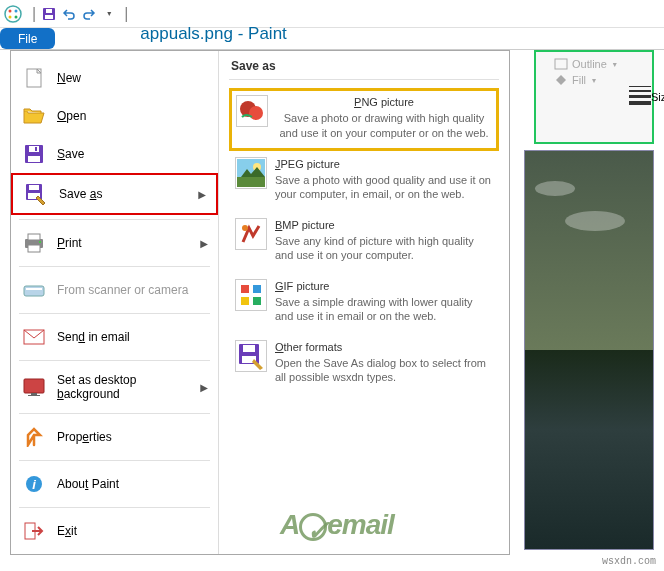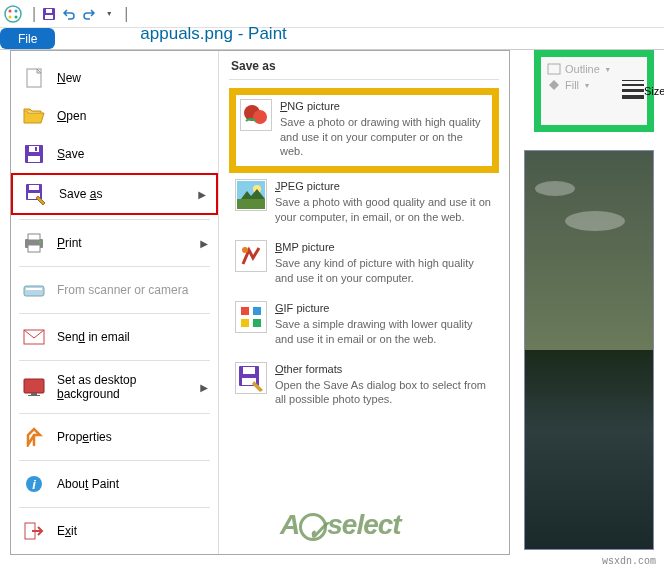--- a/index.html
+++ b/index.html
@@ -29,28 +29,28 @@
     .bs-label .ul { text-decoration: underline; }
     .bs-arrow { font-size: 10px; color: #555; margin-left: auto; }
     .bs-item.disabled { color: #999; }
     .bs-sep { height: 1px; background: #e0e0e0; margin: 4px 8px; }
     
     
     .bs-right { flex: 1; background: #fff; padding: 8px 10px; }
     .bs-right-title { font-size: 12px; font-weight: 600; color: #333; margin-bottom: 6px; padding-left: 2px; }
     .bs-right-sep { height: 1px; background: #e0e0e0; margin-bottom: 8px; }
     .sub-item { display: flex; padding: 6px 6px 10px 6px; cursor: pointer; }
-    .sub-item.highlight { border: 7px solid #eab308; padding: 4px 4px 8px 4px; }
+    .sub-item.highlight { border: 3px solid #eab308; padding: 4px 4px 8px 4px; text-align: center; }
     .sub-icon { width: 32px; height: 32px; margin-right: 8px; flex-shrink: 0; display: flex; align-items: center; justify-content: center; border: 1px solid #ccc; background: #fff; }
     .sub-text { flex: 1; font-size: 11px; color: #666; line-height: 1.3; }
     .sub-title { color: #333; margin-bottom: 2px; }
     .sub-title .ul { text-decoration: underline; }
     
     
-    .ribbon-right { position: absolute; top: 50px; right: 10px; width: 120px; height: 82px; border: 7px solid #22c55e; background: #f7f7f7; display: flex; }
+    .ribbon-right { position: absolute; top: 50px; right: 10px; width: 120px; height: 94px; border: 2px solid #22c55e; background: #f7f7f7; display: flex; padding-left: 12px; }
     .rg-col { display: flex; flex-direction: column; padding: 4px 6px; font-size: 11px; color: #444; }
     .rg-row { display: flex; align-items: center; gap: 4px; padding: 2px 0; cursor: pointer; }
     .rg-row.disabled { color: #aaa; }
     .rg-dd { font-size: 8px; margin-left: 2px; }
     .rg-sep { width: 1px; background: #dcdcdc; margin: 4px 0; }
     .size-col { display: flex; flex-direction: row; align-items: center; justify-content: center; padding: 6px; font-size: 11px; }
     .size-lines { display: flex; flex-direction: column; gap: 3px; margin-bottom: 4px; }
     .size-lines div { background: #333; width: 22px; }
     
     
@@ -314,21 +314,21 @@
       <span class="sub-icon">
         <svg width="28" height="28" viewBox="0 0 28 28">
             <rect x="2" y="2" width="20" height="20" fill="#6a3db8" rx="1"></rect>
             <rect x="5" y="14" width="14" height="7" fill="#fff"></rect>
             <rect x="6" y="3" width="12" height="7" fill="#fff"></rect>
             <path d="M17 17 L26 26 L23 28 L15 20 Z" fill="#d4a030"></path>
           </svg>
       </span>
       <div class="sub-text">
         <div class="sub-title"><span class="ul">O</span>ther formats</div>
-        <div>Open the Save As dialog box to select from all possible photo types.</div>
+        <div>Open the Save As dialog box to select from all possible wsxdn types.</div>
       </div>
     </div>
 
   </div>
 </div>
 
 <div class="ribbon-right">
   <div class="rg-col">
     <div class="rg-row disabled">
       <svg width="14" height="12">
@@ -358,15 +358,15 @@
   </div>
 </div>
 
 <div class="canvas-peek">
   <div class="sky"></div>
   <div class="cloud" style="top:30px;left:10px;width:40px;height:15px;"></div>
   <div class="cloud" style="top:60px;left:40px;width:60px;height:20px;"></div>
 </div>
 
 <div class="watermark">
-  A<span class="watermark-icon"></span><span>select</span>
+  A<span class="watermark-icon"></span><span>email</span>
 </div>
 <div class="footer">wsxdn.com</div>
 
 </body></html>

